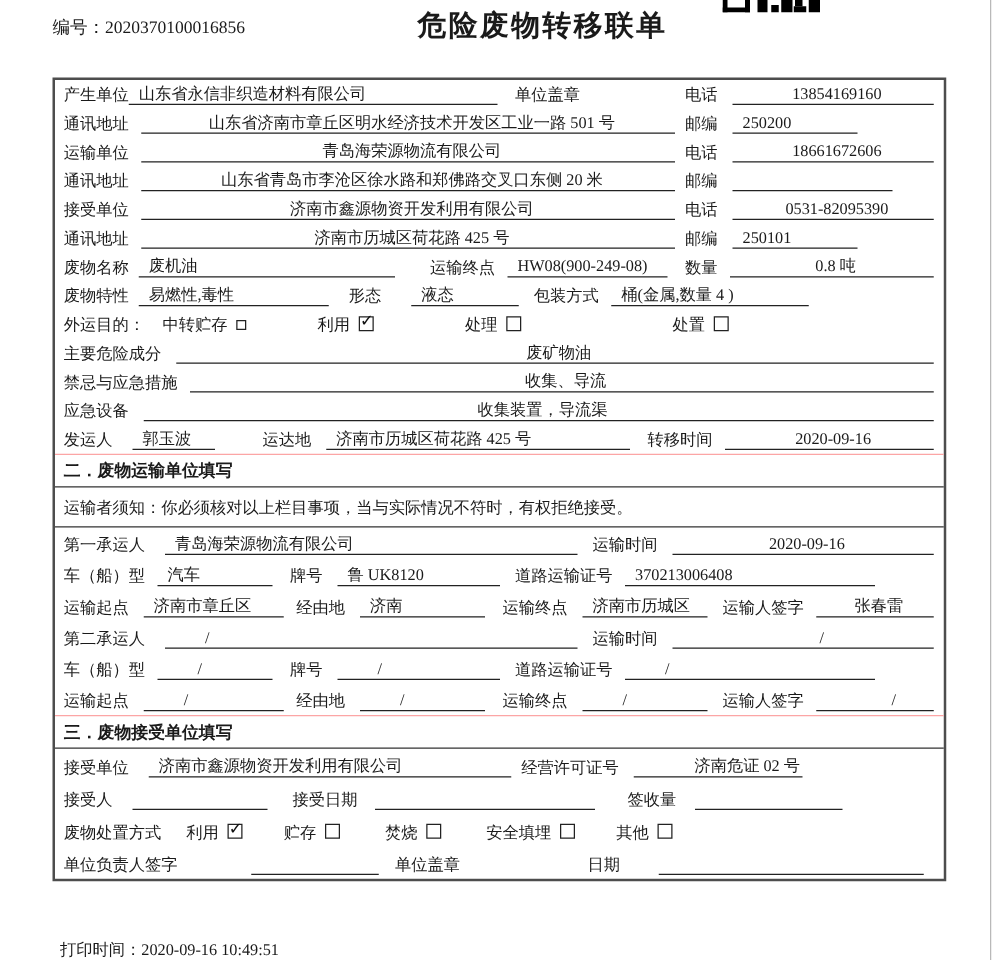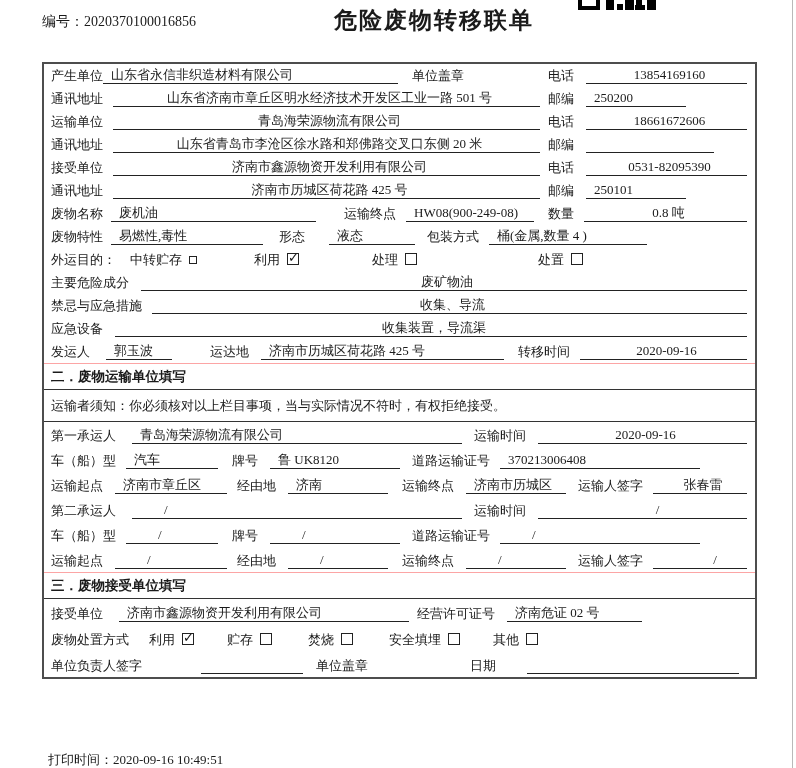--- a/index.html
+++ b/index.html
@@ -250,23 +250,31 @@
       </div>
     </div>
 
     <div class="s3">
       <div class="sec-hdr bt">三．废物接受单位填写</div>
 
       <div class="frow">
         <span class="lbl" style="margin-right:16px;">接受单位</span>
         <span class="uv" style="width:290px;">济南市鑫源物资开发利用有限公司</span>
         <span class="lbl" style="margin-left:8px;margin-right:12px;">经营许可证号</span>
-        <span class="uv" style="width:135px;">济南危证 02 号</span>
-      </div>
-
+        <span class="uv" style="width:135px;text-align:right;">济南危证 02 号</span>
+      </div>
+
+      <div class="frow">
+        <span class="lbl" style="margin-right:16px;">接受人</span>
+        <span class="uv" style="width:108px;"></span>
+        <span class="lbl" style="margin-left:20px;margin-right:14px;">接受日期</span>
+        <span class="uv" style="width:176px;"></span>
+        <span class="lbl" style="margin-left:26px;margin-right:15px;">签收量</span>
+        <span class="uv" style="width:118px;"></span>
+      </div>
 
       <div class="frow">
         <span class="lbl" style="margin-right:20px;">废物处置方式</span>
         <span class="opt"><span>利用</span><span class="cb" data-checked="true"></span></span>
         <span class="opt" style="margin-left:33px;"><span>贮存</span><span class="cb" data-checked="false"></span></span>
         <span class="opt" style="margin-left:36px;"><span>焚烧</span><span class="cb" data-checked="false"></span></span>
         <span class="opt" style="margin-left:36px;"><span>安全填埋</span><span class="cb" data-checked="false"></span></span>
         <span class="opt" style="margin-left:33px;"><span>其他</span><span class="cb" data-checked="false"></span></span>
       </div>
 

